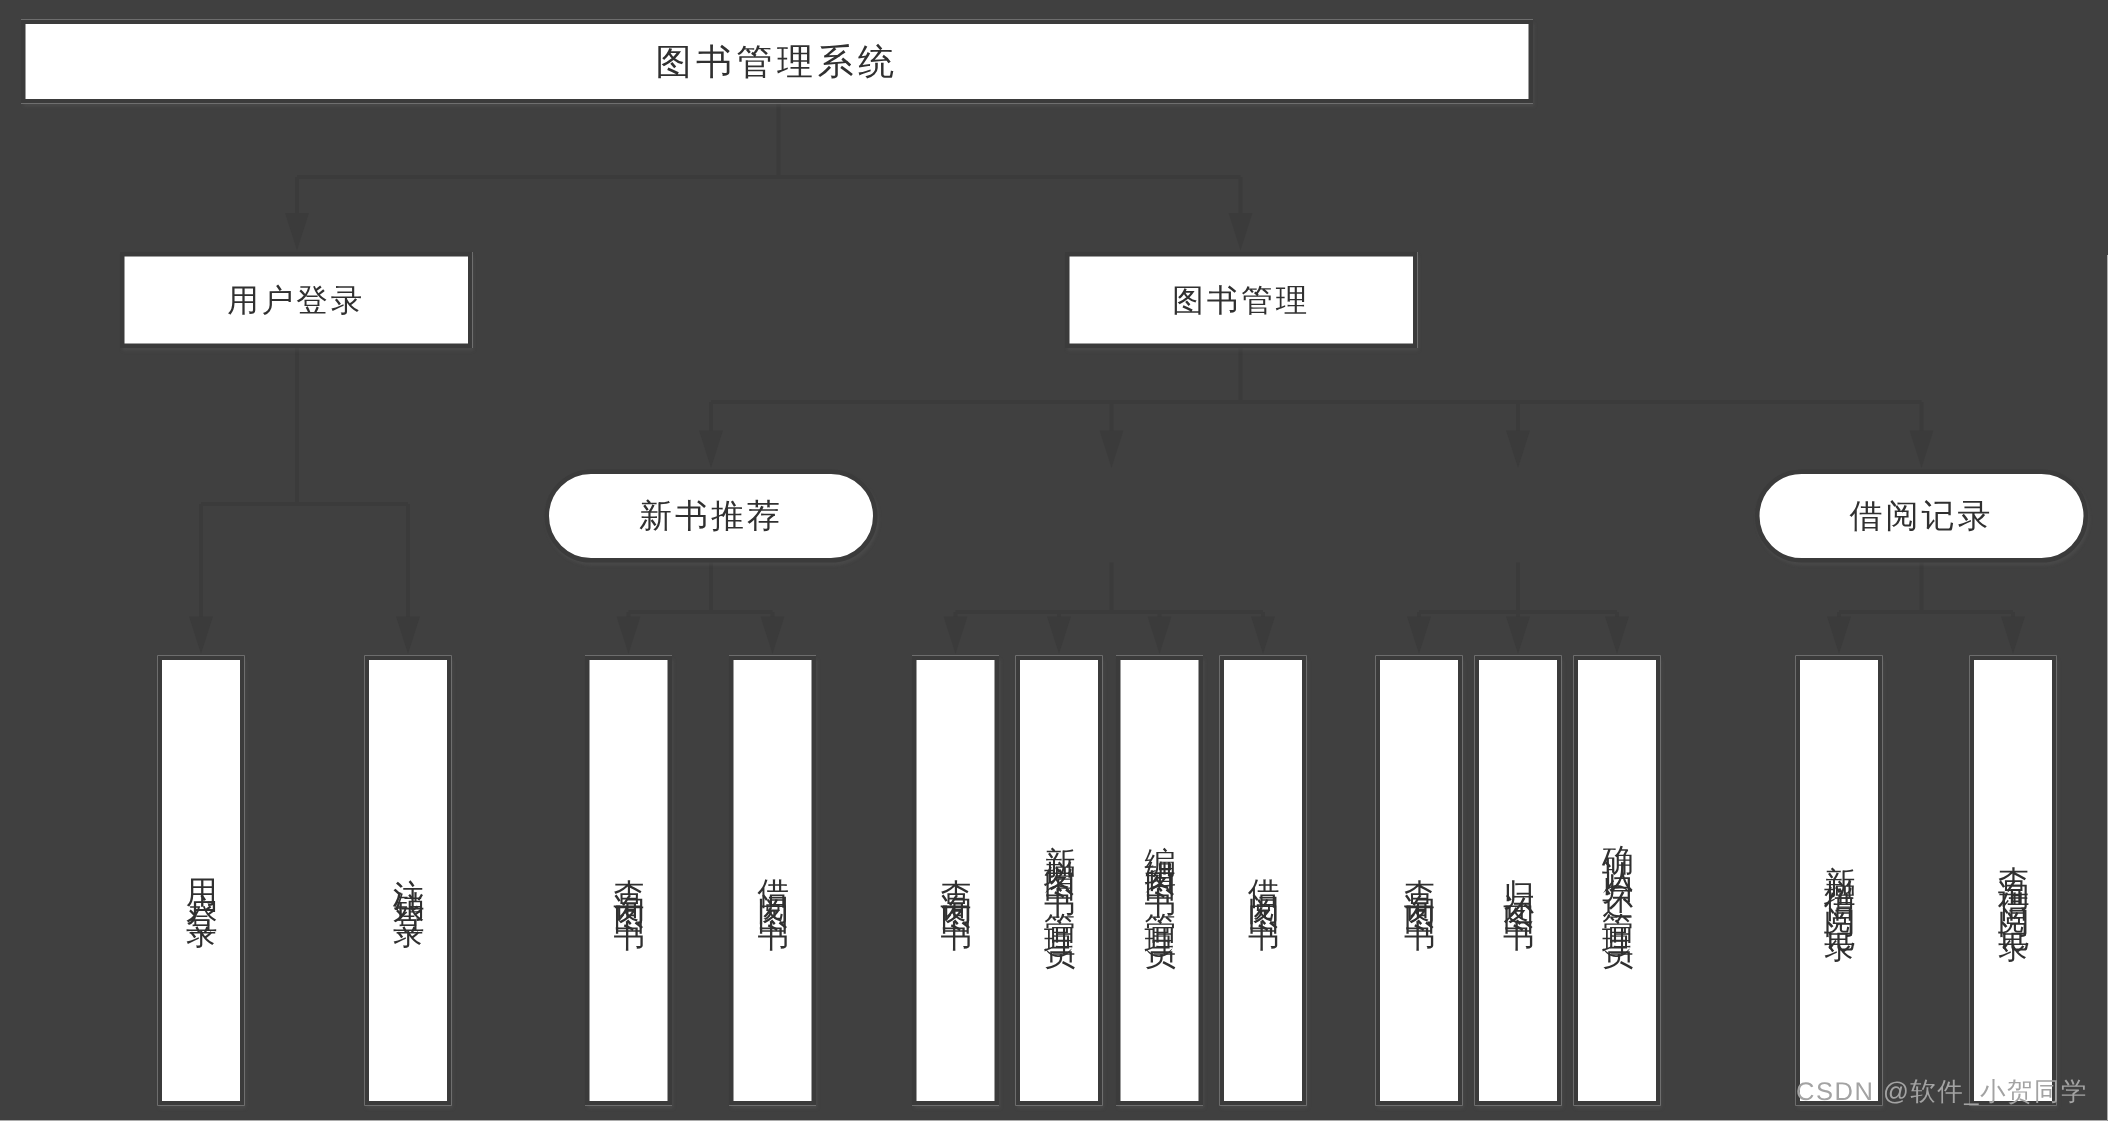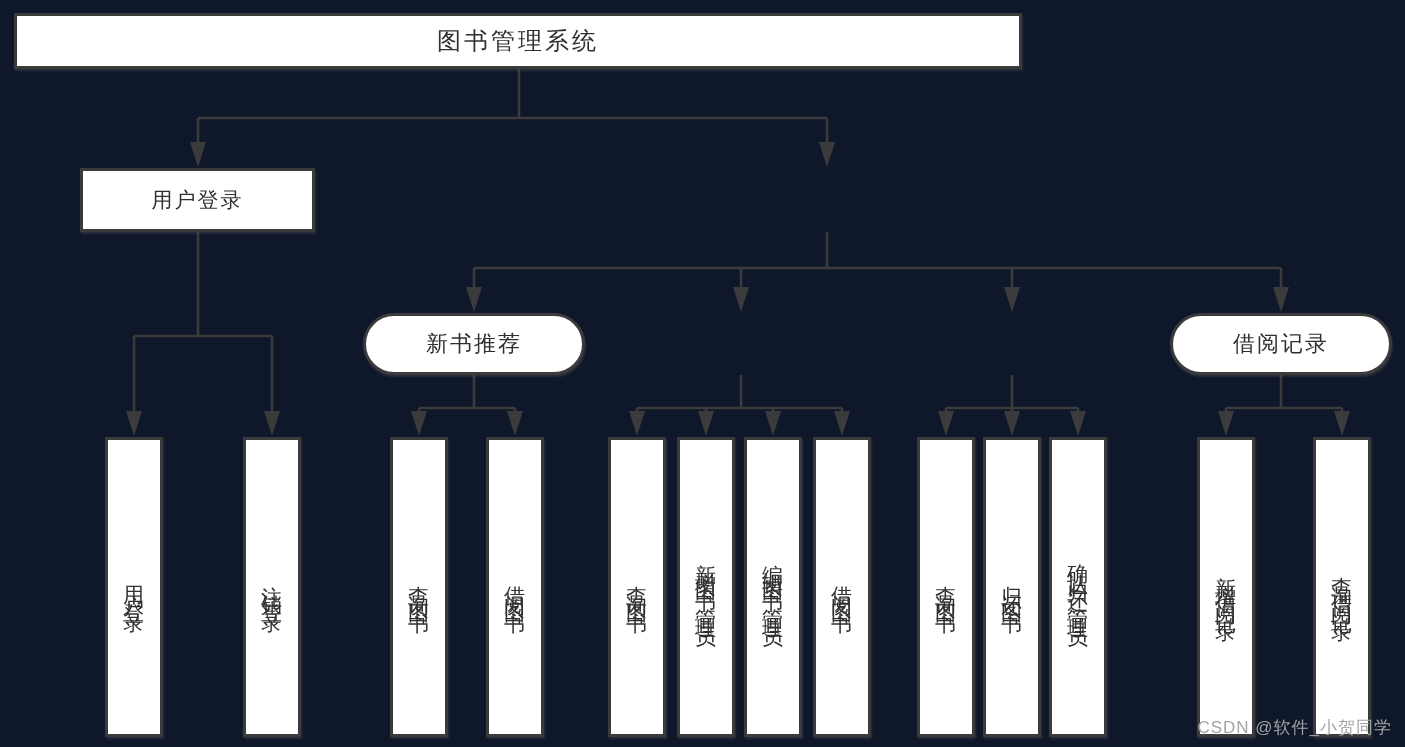--- a/index.html
+++ b/index.html
@@ -1,20 +1,20 @@
 <!DOCTYPE html>
 <html><head>
 <meta charset="utf-8">
 <style>
   html, body { margin: 0; padding: 0; background: #ffffff; }
   #canvas {
     position: relative;
     width: 1405px;
     height: 747px;
-    background: #0f172a;
+    background: #404040;
     font-family: "Liberation Sans", sans-serif;
     overflow: hidden;
   }
   #connectors {
     position: absolute;
     left: 0; top: 0;
     width: 1405px; height: 747px;
   }
   .node {
     position: absolute;
@@ -103,20 +103,23 @@
     </g>
   </svg>
 
   <div class="node root">
     <span>图书管理系统</span>
   </div>
 
   <div class="node l1" style="left:80px">
     <span>用户登录</span>
   </div>
+  <div class="node l1" style="left:710px">
+    <span>图书管理</span>
+  </div>
 
   <div class="node l2" style="left:363px">
     <span>新书推荐</span>
   </div>
   <div class="node l2" style="left:1170px">
     <span>借阅记录</span>
   </div>
 
   <div class="node v" style="left:105px">
     <span>用户登录</span>

